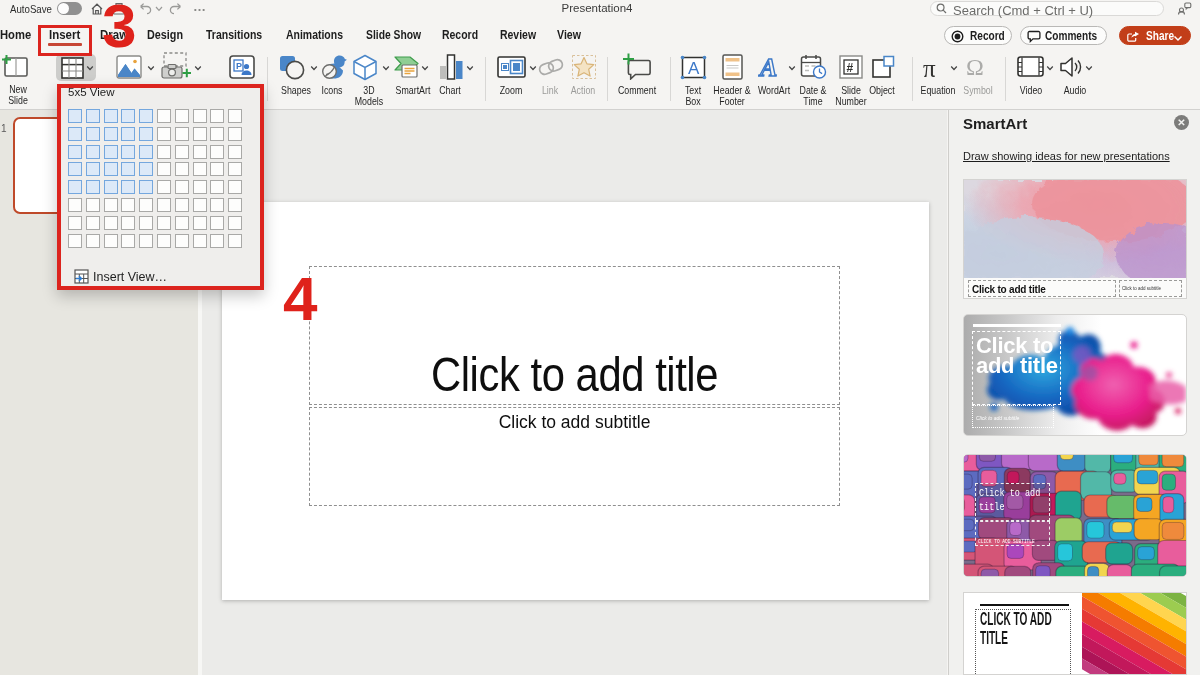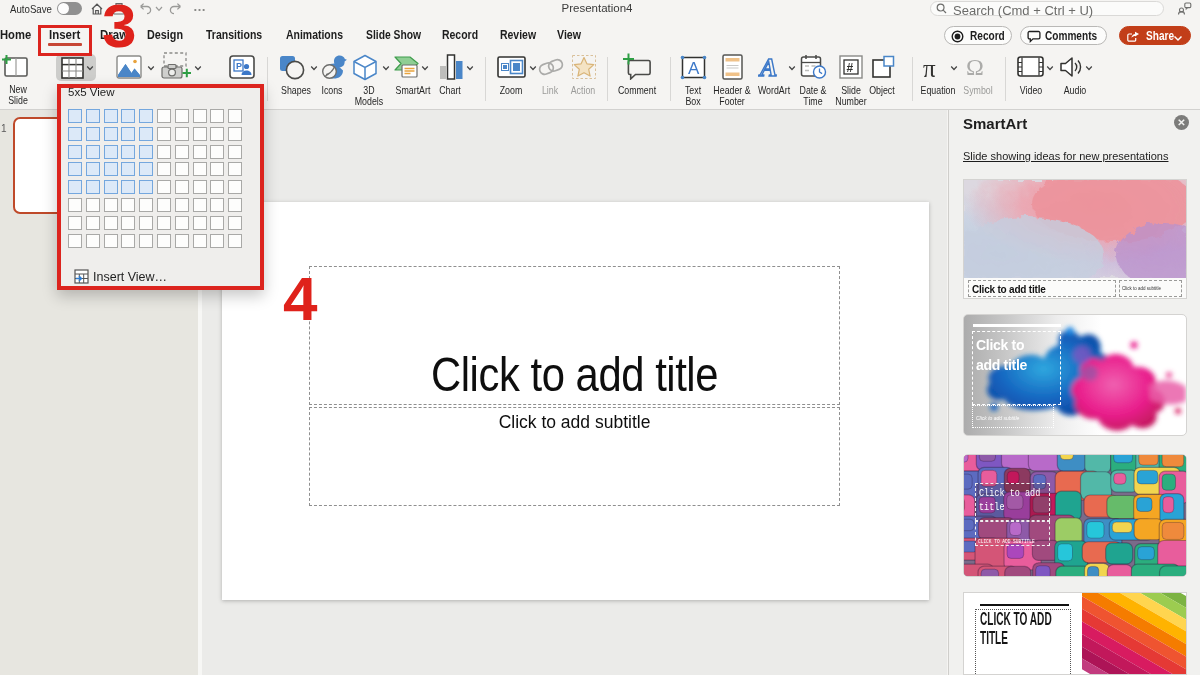--- a/index.html
+++ b/index.html
@@ -334,21 +334,21 @@
   <div id="slide">
     <div class="dashed" id="titlebox" style="left:87px;top:64px;width:531px;height:139px;"></div>
     <div class="dashed" id="subbox" style="left:87px;top:205px;width:531px;height:99px;"></div>
     <div id="titletext" style="position:absolute;left:87px;top:147px;width:531px;text-align:center;font-size:48px;line-height:52px;color:#0e0e0e;letter-spacing:-0.5px;transform:scaleX(0.87);">Click to add title</div>
     <div id="subtext" style="position:absolute;left:87px;top:210px;width:531px;text-align:center;font-size:17.5px;color:#0e0e0e;">Click to add subtitle</div>
   </div>
 </div>
 <div id="designer">
   <div style="position:absolute;left:14px;top:5px;font-size:15px;font-weight:700;color:#1d1d1d;">SmartArt</div>
   <div style="position:absolute;left:225px;top:5px;width:15px;height:15px;border-radius:8px;background:#7c7c7a;color:#F1F1EF;font-size:10px;text-align:center;line-height:15px;font-weight:700;">✕</div>
-  <div style="position:absolute;left:14px;top:40px;font-size:11px;color:#1d1d1d;text-decoration:underline;">Slide showing ideas for new presentations</div>
+  <div style="position:absolute;left:14px;top:40px;font-size:11px;color:#1d1d1d;text-decoration:underline;">Draw showing ideas for new presentations</div>
 
   <div class="dthumb" style="top:69px;height:120px;border:1px solid #D4D3D1;">
     <svg width="222" height="98" viewBox="0 0 222 98" preserveAspectRatio="none">
       <defs>
         <radialGradient id="cc1" cx="60%" cy="25%" r="60%">
             <stop offset="0%" stop-color="#EF9298"></stop>
             <stop offset="55%" stop-color="#EDA5B0" stop-opacity="0.92"></stop>
             <stop offset="100%" stop-color="#EDA5B0" stop-opacity="0"></stop>
           </radialGradient>
         <radialGradient id="cc2" cx="15%" cy="75%" r="65%">
@@ -407,21 +407,21 @@
           <circle cx="126" cy="58" r="8" fill="#8E5AA8" opacity="0.7"></circle>
         <circle cx="106" cy="16" r="4" fill="#1E88E5"></circle>
           <circle cx="170" cy="30" r="3.5" fill="#E91E8C"></circle>
           <circle cx="205" cy="60" r="3" fill="#EC4899"></circle>
           <circle cx="30" cy="92" r="4" fill="#1565C0"></circle>
           <circle cx="214" cy="96" r="3" fill="#D81B60"></circle>
       </g>
     </svg>
     <div style="position:absolute;left:9px;top:8.5px;width:88px;height:3px;background:#fff;"></div>
     <div style="position:absolute;left:8px;top:16px;width:89px;height:74px;border:1px dashed #fff;"></div>
-    <div style="position:absolute;left:12px;top:21px;font-size:14px;font-weight:700;color:#fff;line-height:19.5px;letter-spacing:-0.3px;">Click to<br>add title</div>
+    <div style="position:absolute;left:12px;top:21px;font-size:22px;font-weight:700;color:#fff;line-height:19.5px;letter-spacing:-0.3px;">Click to<br>add title</div>
     <div style="position:absolute;left:8px;top:90px;width:82px;height:23px;border:1px dotted #fff;"></div>
     <div style="position:absolute;left:12px;top:100px;font-size:5px;color:#fff;font-style:italic;">Click to add subtitle</div>
   </div>
 
   <div class="dthumb" style="top:344px;height:123px;border-radius:5px;border:1px solid #D4D3D1;">
     <svg id="blocks" width="222" height="121" viewBox="0 0 222 121" preserveAspectRatio="none">
         <rect width="222" height="121" fill="#7a6b8a"></rect>
         <rect x="-14.729091293052347" y="-7.837362330796831" width="35" height="24" rx="6" fill="#E85D9C" stroke="rgba(40,20,50,0.35)" stroke-width="1.2"></rect>
         <rect x="-11.729091293052347" y="-4.837362330796831" width="15.75" height="12" rx="4" fill="#B86AC9" stroke="rgba(40,20,50,0.3)" stroke-width="1"></rect>
         <rect x="12.311137114330725" y="-8.718519443515" width="36" height="24" rx="6" fill="#7E57C2" stroke="rgba(40,20,50,0.35)" stroke-width="1.2"></rect>

